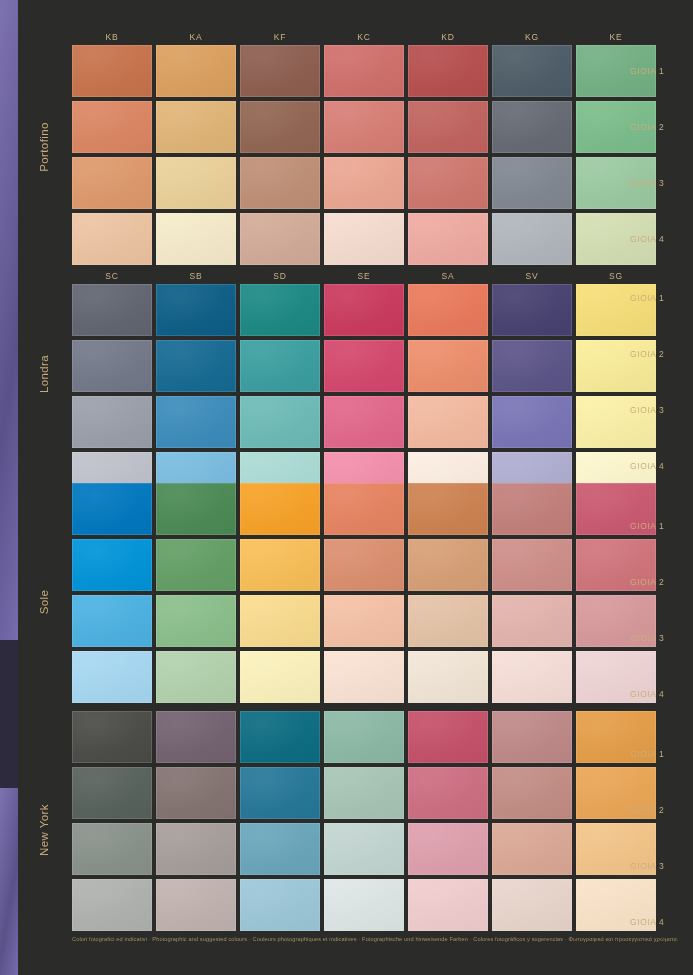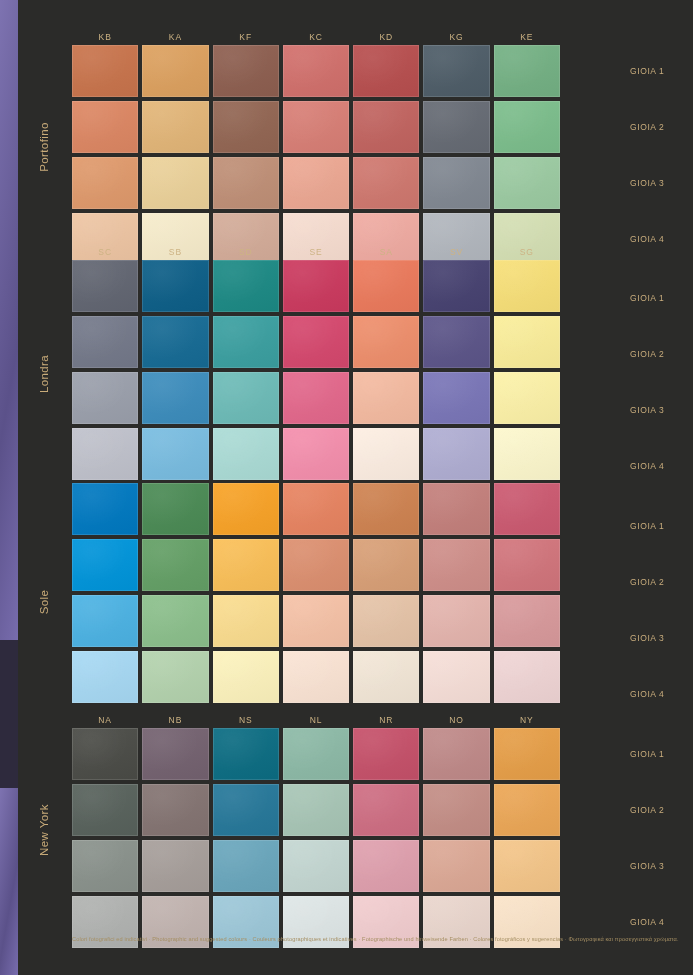--- a/index.html
+++ b/index.html
@@ -59,21 +59,21 @@
   }
   .family-name > span {
     display: inline-block;
     transform: rotate(-90deg);
   }
 
   
   .section {
     position: absolute;
     left: 54px;
-    width: 488px;
+    width: 584px;
   }
   .col-headers {
     display: flex;
     height: 17px;
     align-items: center;
   }
   .col-head {
     flex: 1 1 0;
     margin-right: 4px;
     text-align: center;
@@ -199,21 +199,21 @@
       </div>
       <div class="gioia-col" style="top: 45px;">
         <div class="gioia-label">GIOIA 1</div>
         <div class="gioia-label">GIOIA 2</div>
         <div class="gioia-label">GIOIA 3</div>
         <div class="gioia-label">GIOIA 4</div>
       </div>
       <div class="family-name" style="top: 255px; height: 237px; display: flex; align-items: center; justify-content: center;">
         <span>Londra</span>
       </div>
-      <div class="section" style="top: 243px;">
+      <div class="section" style="top: 267px;">
         <div class="col-headers">
           <div class="col-head">SC</div>
           <div class="col-head">SB</div>
           <div class="col-head">SD</div>
           <div class="col-head">SE</div>
           <div class="col-head">SA</div>
           <div class="col-head">SV</div>
           <div class="col-head">SG</div>
         </div>
         <div class="swatch-row">
@@ -303,29 +303,20 @@
       <div class="gioia-col" style="top: 500px;">
         <div class="gioia-label">GIOIA 1</div>
         <div class="gioia-label">GIOIA 2</div>
         <div class="gioia-label">GIOIA 3</div>
         <div class="gioia-label">GIOIA 4</div>
       </div>
       <div class="family-name" style="top: 711px; height: 237px; display: flex; align-items: center; justify-content: center;">
         <span>New York</span>
       </div>
       <div class="section" style="top: 711px;">
-        <div class="col-headers">
-          <div class="col-head">NA</div>
-          <div class="col-head">NB</div>
-          <div class="col-head">NS</div>
-          <div class="col-head">NL</div>
-          <div class="col-head">NR</div>
-          <div class="col-head">NO</div>
-          <div class="col-head">NY</div>
-        </div>
         <div class="swatch-row">
           <div class="swatch" title="NA GIOIA 1" style="background: rgb(75, 76, 71);"></div>
           <div class="swatch" title="NB GIOIA 1" style="background: rgb(116, 98, 112);"></div>
           <div class="swatch" title="NS GIOIA 1" style="background: rgb(12, 109, 131);"></div>
           <div class="swatch" title="NL GIOIA 1" style="background: rgb(141, 186, 167);"></div>
           <div class="swatch" title="NR GIOIA 1" style="background: rgb(198, 81, 106);"></div>
           <div class="swatch" title="NO GIOIA 1" style="background: rgb(192, 138, 137);"></div>
           <div class="swatch" title="NY GIOIA 1" style="background: rgb(231, 159, 72);"></div>
         </div>
         <div class="swatch-row">

